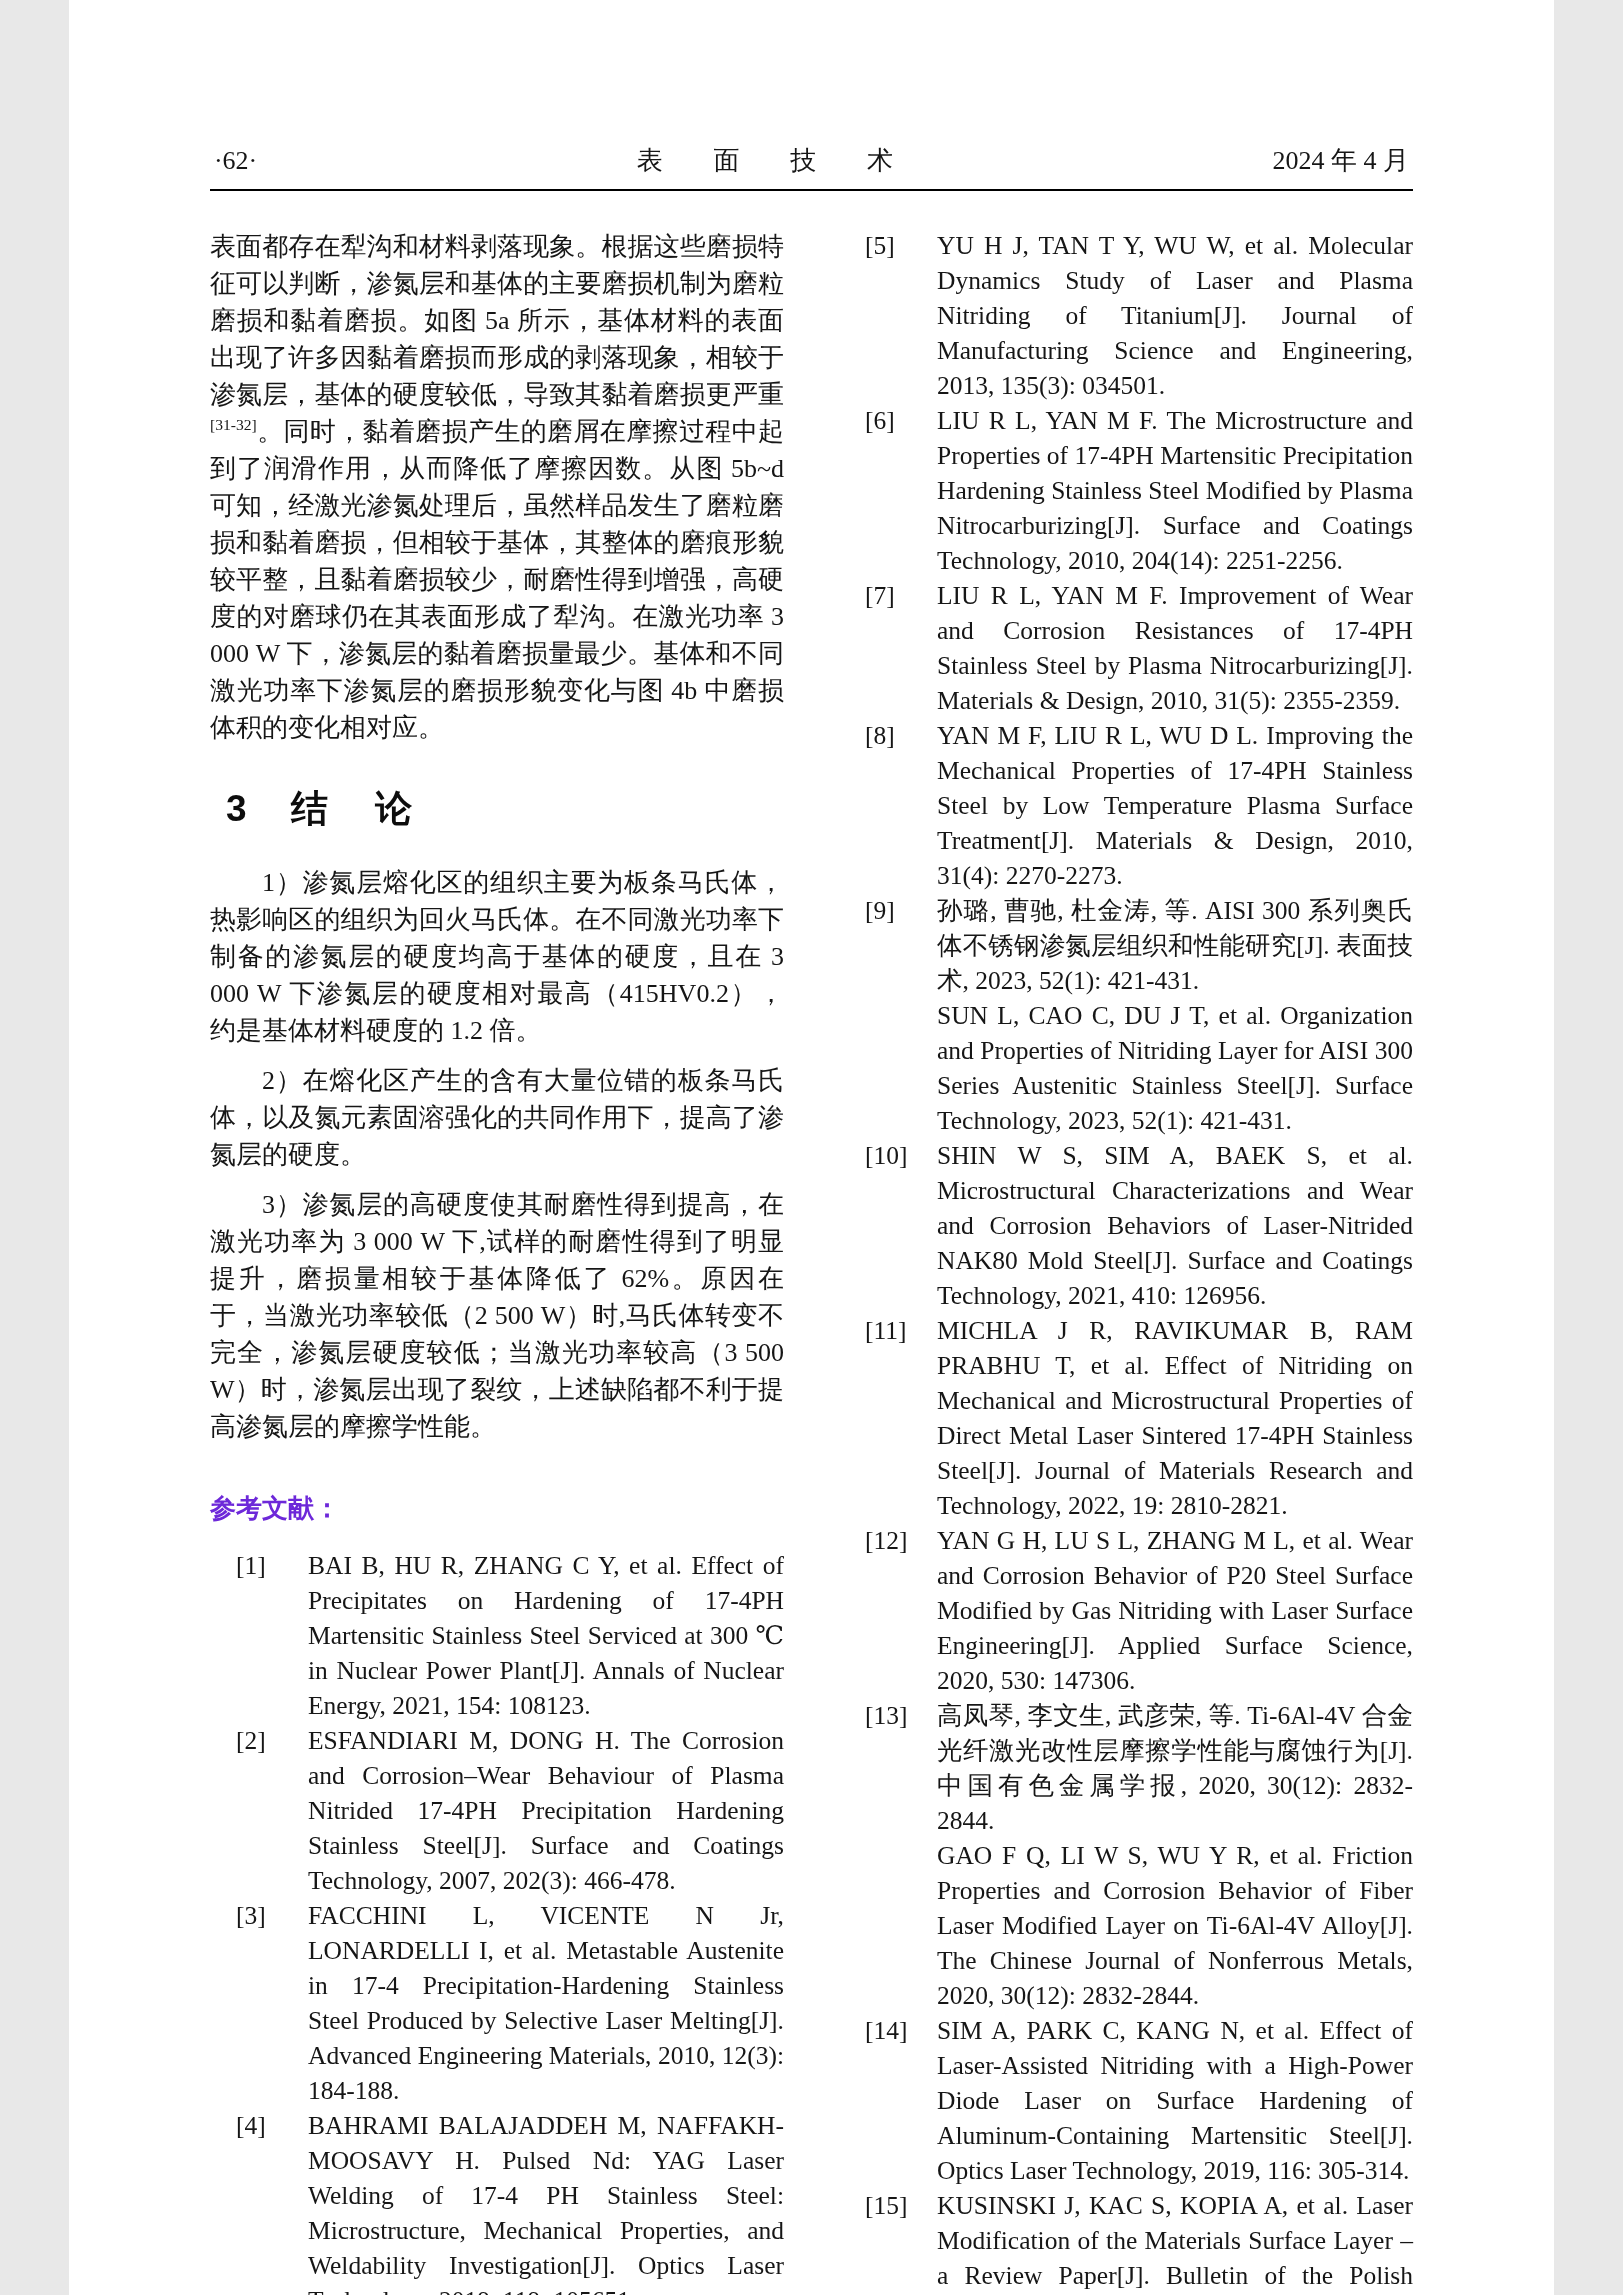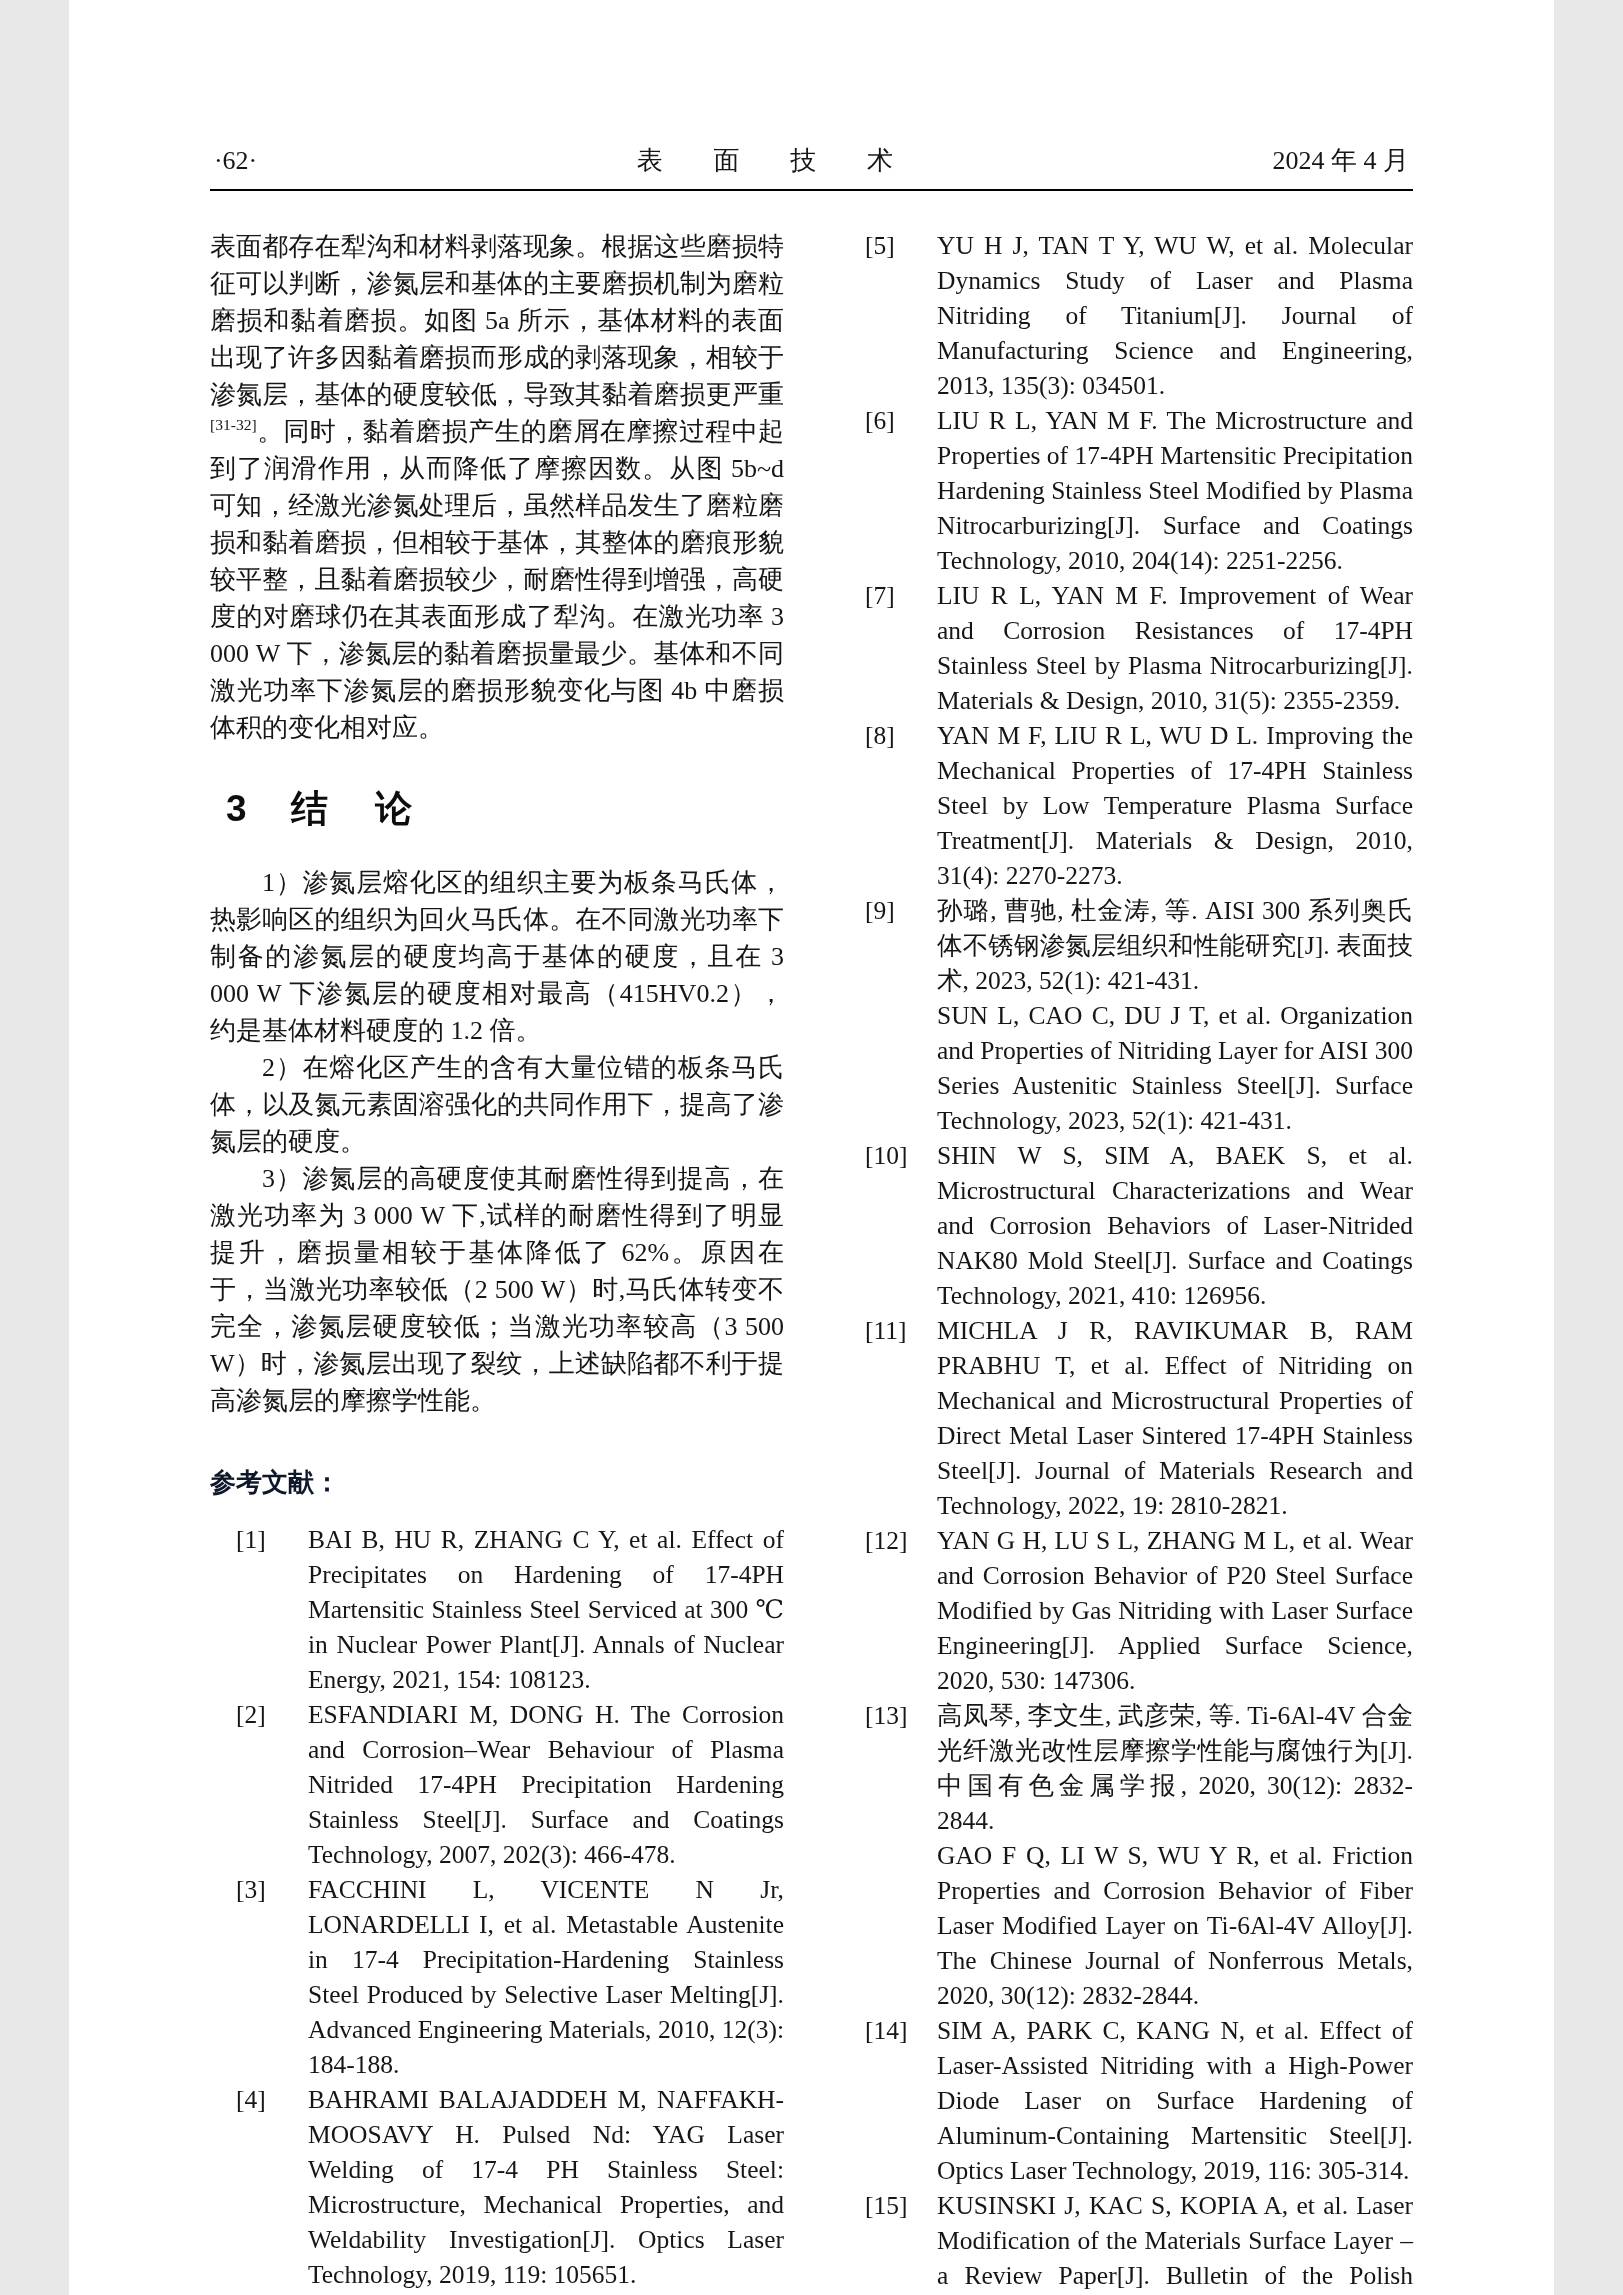--- a/index.html
+++ b/index.html
@@ -29,39 +29,39 @@
   .columns { display: flex; gap: 55px; margin-top: 37px; }
   .col { flex: 1 1 0; min-width: 0; }
   
   .body-par {
     font-size: 26px;
     line-height: 37px;
     text-align: justify;
     margin: 0;
   }
   .no-indent { text-indent: 0; }
-  .conclusion { text-indent: 2em; }
+  .conclusion { text-indent: 2em; margin-top: 13px; }
   sup { font-size: 0.6em; line-height: 0; }
   
   .section-heading {
     font-family: "Liberation Sans", "DejaVu Sans", sans-serif;
     font-size: 37px;
     font-weight: 700;
     margin: 38px 0 30px 16px;
     color: #0d0d0d;
   }
   .section-heading .sec-num { margin-right: 1.2em; }
   .section-heading .sec-title { letter-spacing: 0.5em; }
   
   .ref-heading {
     font-family: "Liberation Sans", "DejaVu Sans", sans-serif;
     font-size: 26px;
     font-weight: 700;
     margin: 46px 0 22px 0;
-    color: #0f172a;
+    color: #6d28d9;
   }
   .refs { }
   .ref {
     position: relative;
     padding-left: 98px;
     font-size: 25.5px;
     line-height: 35px;
     text-align: justify;
     margin: 0;
   }

